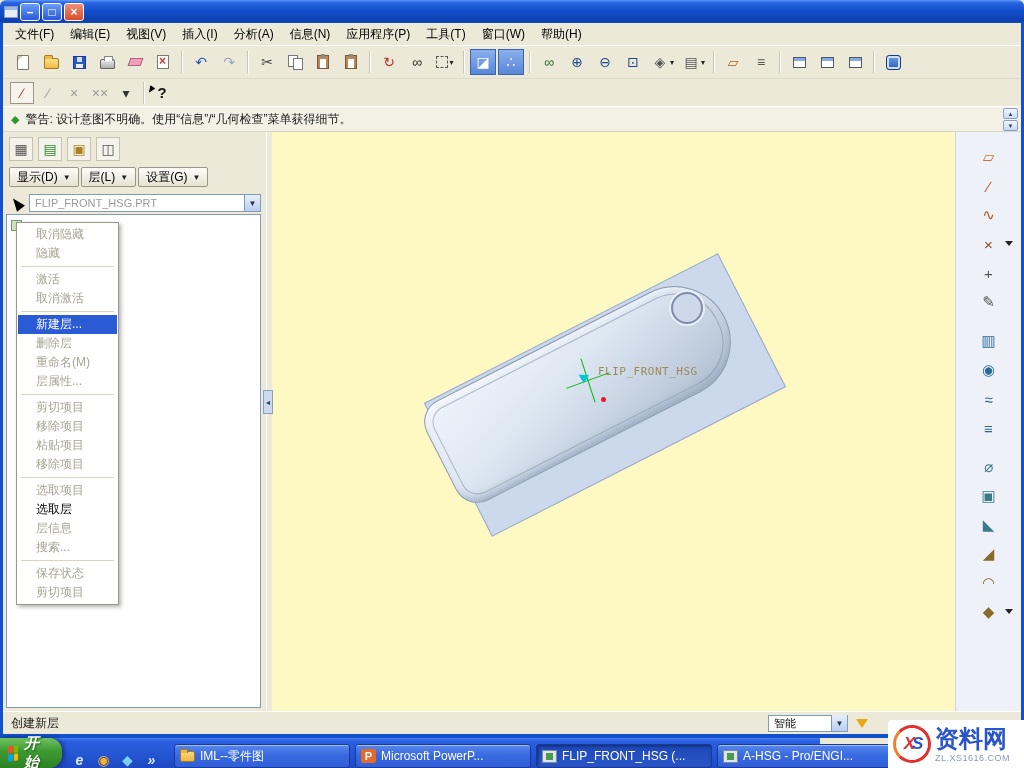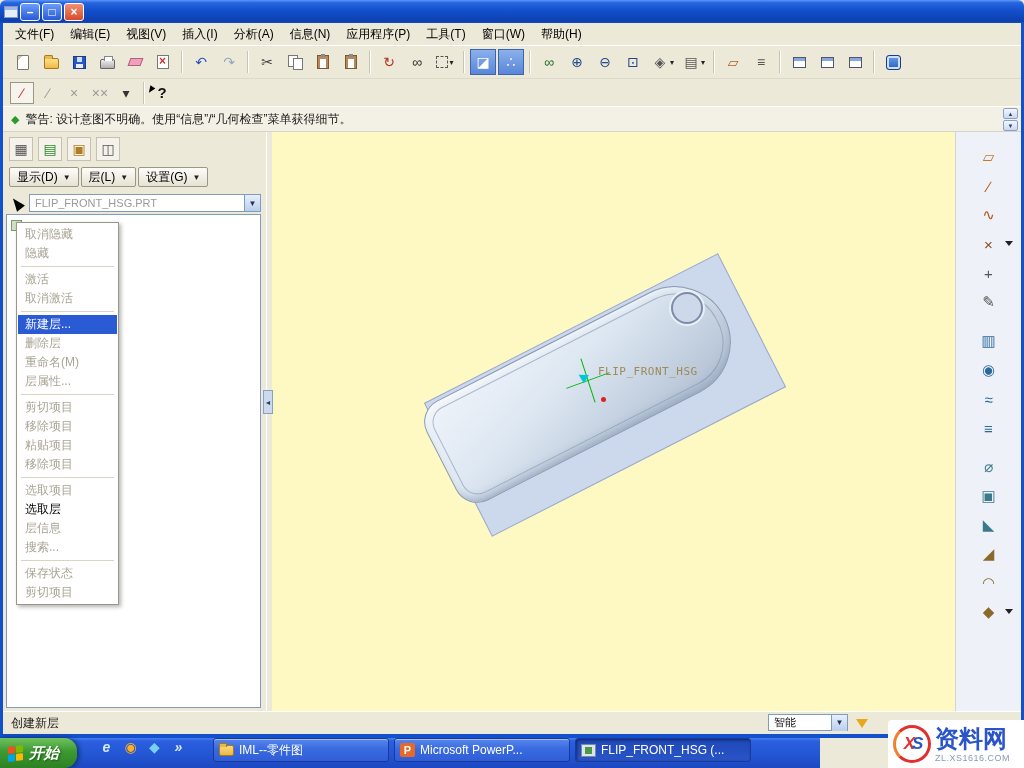--- a/index.html
+++ b/index.html
@@ -112,21 +112,21 @@
     background:linear-gradient(#e8effb,#b8cef0); display:flex; align-items:center; justify-content:center;
     font-size:8px; color:#234; }
   .tree-area { position:absolute; left:3px; top:82px; width:255px; height:494px;
     background:#fff; border:1px solid #7f9db9; }
   .tree-root-icon { position:absolute; left:4px; top:5px; width:11px; height:11px;
     background:#cfe0c8; border:1px solid #7a9a6a; }
 
   
   .context-menu { position:absolute; left:16px; top:222px; width:103px; background:#fff;
     border:1px solid #9a9788; box-shadow:2px 2px 4px rgba(0,0,0,.3); padding:2px 1px; z-index:40; }
-  .cm-item { height:19px; line-height:19px; padding-left:7px; white-space:nowrap; }
+  .cm-item { height:19px; line-height:19px; padding-left:18px; white-space:nowrap; }
   .cm-item.disabled { color:#a9a595; }
   .cm-item.normal { color:#000; }
   .cm-item.highlighted { background:#2a5ad4; color:#fff; }
   .cm-sep { border-top:1px solid #d9d5c5; margin:3px 3px; }
 
   
   .divider { position:absolute; left:266px; top:132px; width:6px; height:579px;
     background:#ece9d8; border-left:1px solid #fff; }
   .collapse-arrow { position:absolute; left:263px; top:390px; width:10px; height:24px;
     background:#cdd9ef; border:1px solid #8aa0c0; color:#245; font-size:7px;
@@ -163,31 +163,31 @@
   .rt-btn { width:24px; height:22px; display:flex; align-items:center; justify-content:center;
     font-size:15px; position:relative; }
   .rt-btn.gap { margin-top:10px; }
   .rt-dd { position:absolute; right:-12px; top:8px; width:0; height:0;
     border-left:4px solid transparent; border-right:4px solid transparent; border-top:5px solid #222; }
 
   
   .statusbar { position:absolute; left:3px; top:711px; width:1018px; height:23px;
     background:#ece9d8; border-top:1px solid #fff; display:flex; align-items:center; }
   .sb-msg { margin-left:8px; color:#1a1a1a; }
-  .sb-right { margin-left:auto; display:flex; gap:5px; margin-right:150px; }
+  .sb-right { margin-left:auto; display:flex; align-items:center; gap:5px; margin-right:150px; }
   .sb-combo { width:80px; height:17px; border:1px solid #7f9db9; background:#fff;
     display:flex; align-items:center; font-size:11px; color:#111; padding-left:5px; }
   .sb-arrow-btn { width:18px; height:18px; display:flex; align-items:center; justify-content:center; }
   .yellow-arrow { width:0; height:0; border-left:6px solid transparent; border-right:6px solid transparent;
     border-top:9px solid #e8a818; }
 
   
   .taskbar { position:absolute; left:0; top:738px; width:820px; height:30px;
     background:linear-gradient(180deg,#4a80f0 0%,#2a5fe0 10%,#2456d4 55%,#1d48c0 100%);
-    display:flex; align-items:flex-start; z-index:50;gap:12px; }
+    display:flex; align-items:flex-end; z-index:50; }
   .start-btn { height:30px; padding:0 18px 0 8px;
     background:linear-gradient(180deg,#6fc25e 0%,#3d9932 45%,#2e8424 95%);
     border-radius:0 13px 13px 0; display:flex; align-items:center; gap:6px;
     color:#fff; font-weight:bold; font-style:italic; font-size:15px;
     text-shadow:1px 1px 2px #1a5a12; box-shadow:2px 0 5px rgba(0,0,0,.45); }
   .win-logo { width:15px; height:15px; display:grid; grid-template-columns:1fr 1fr; grid-template-rows:1fr 1fr;
     gap:1px; transform:skewY(-6deg); }
   .win-logo span { border-radius:1px; }
   .quicklaunch { display:flex; align-items:center; gap:7px; padding:0 9px; }
   .ql-icon { width:17px; height:17px; display:flex; align-items:center; justify-content:center;
@@ -546,20 +546,24 @@
         <span class="task-label">IML--零件图</span>
       </span>
       <span class="task-btn">
         <span class="tk-ic tk-ppt">P</span>
         <span class="task-label">Microsoft PowerP...</span>
       </span>
       <span class="task-btn active">
         <span class="tk-ic tk-proe"></span>
         <span class="task-label">FLIP_FRONT_HSG (...</span>
       </span>
+      <span class="task-btn">
+        <span class="tk-ic tk-proe"></span>
+        <span class="task-label">A-HSG - Pro/ENGI...</span>
+      </span>
     </div>
 </div>
 
 <div class="watermark">
   <span class="wm-logo">
     <span class="wm-x">X</span>
     <span class="wm-s">S</span>
   </span>
   <span class="wm-text">
     <span class="wm-title">资料网</span>

